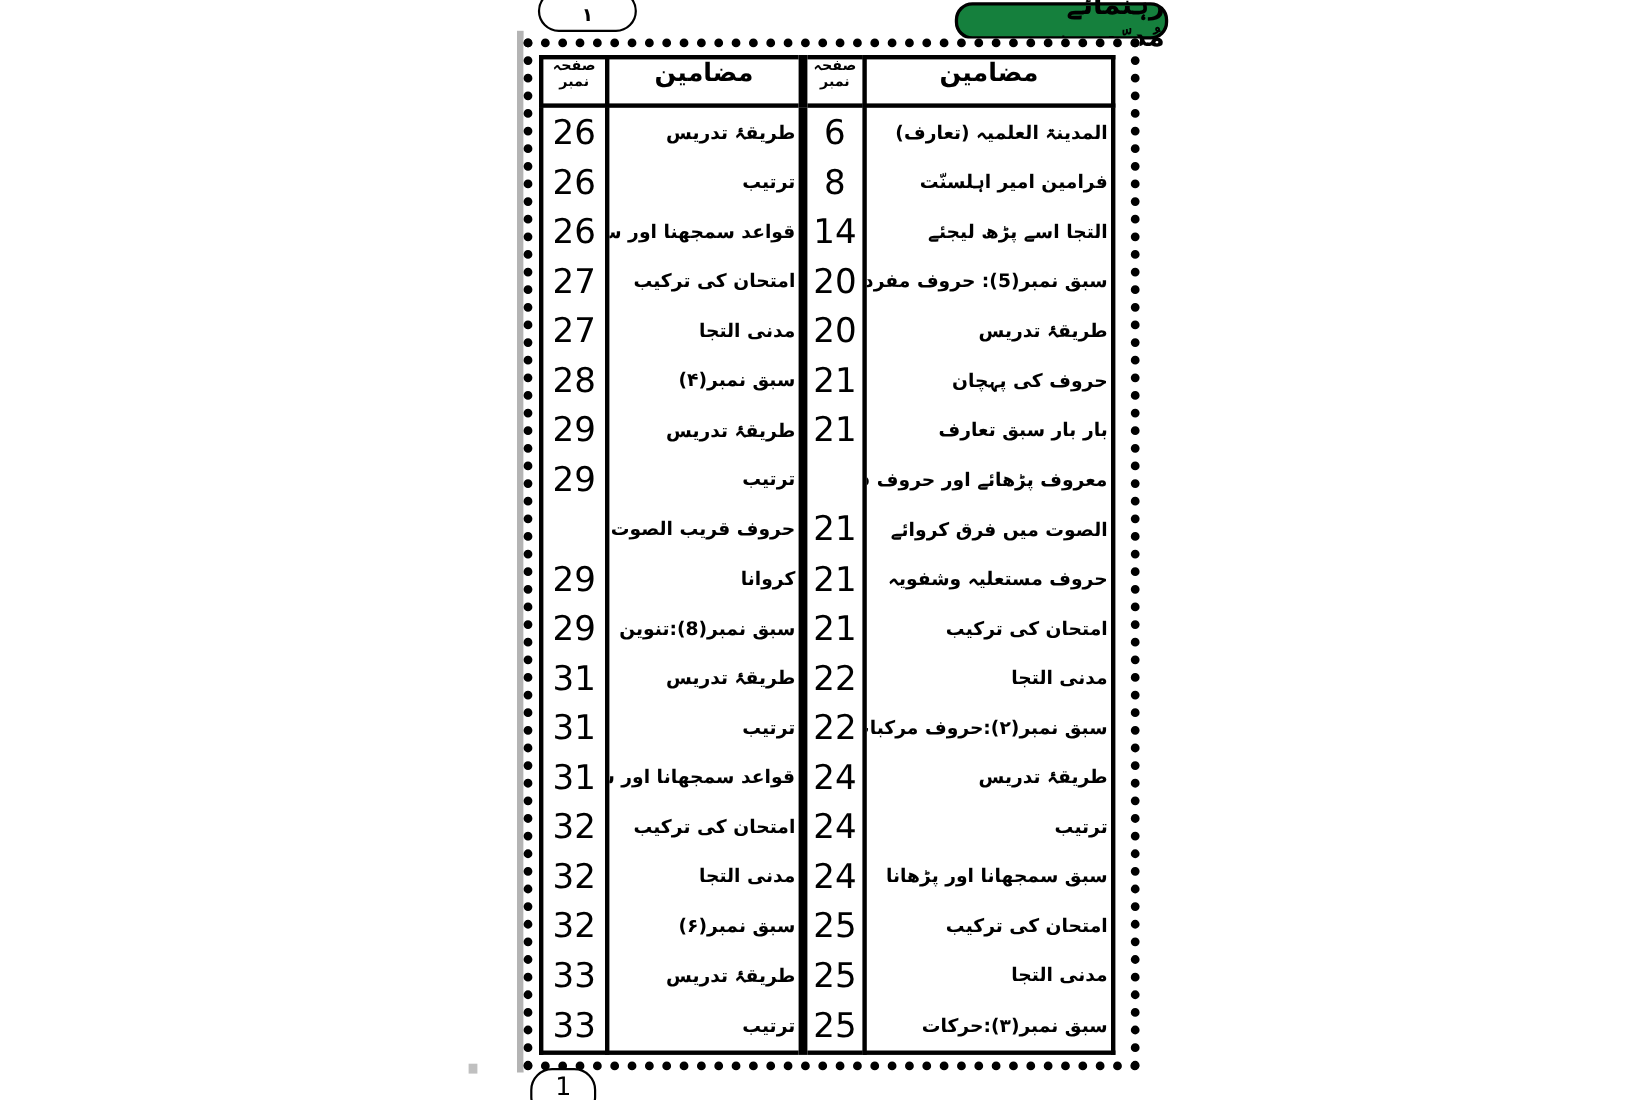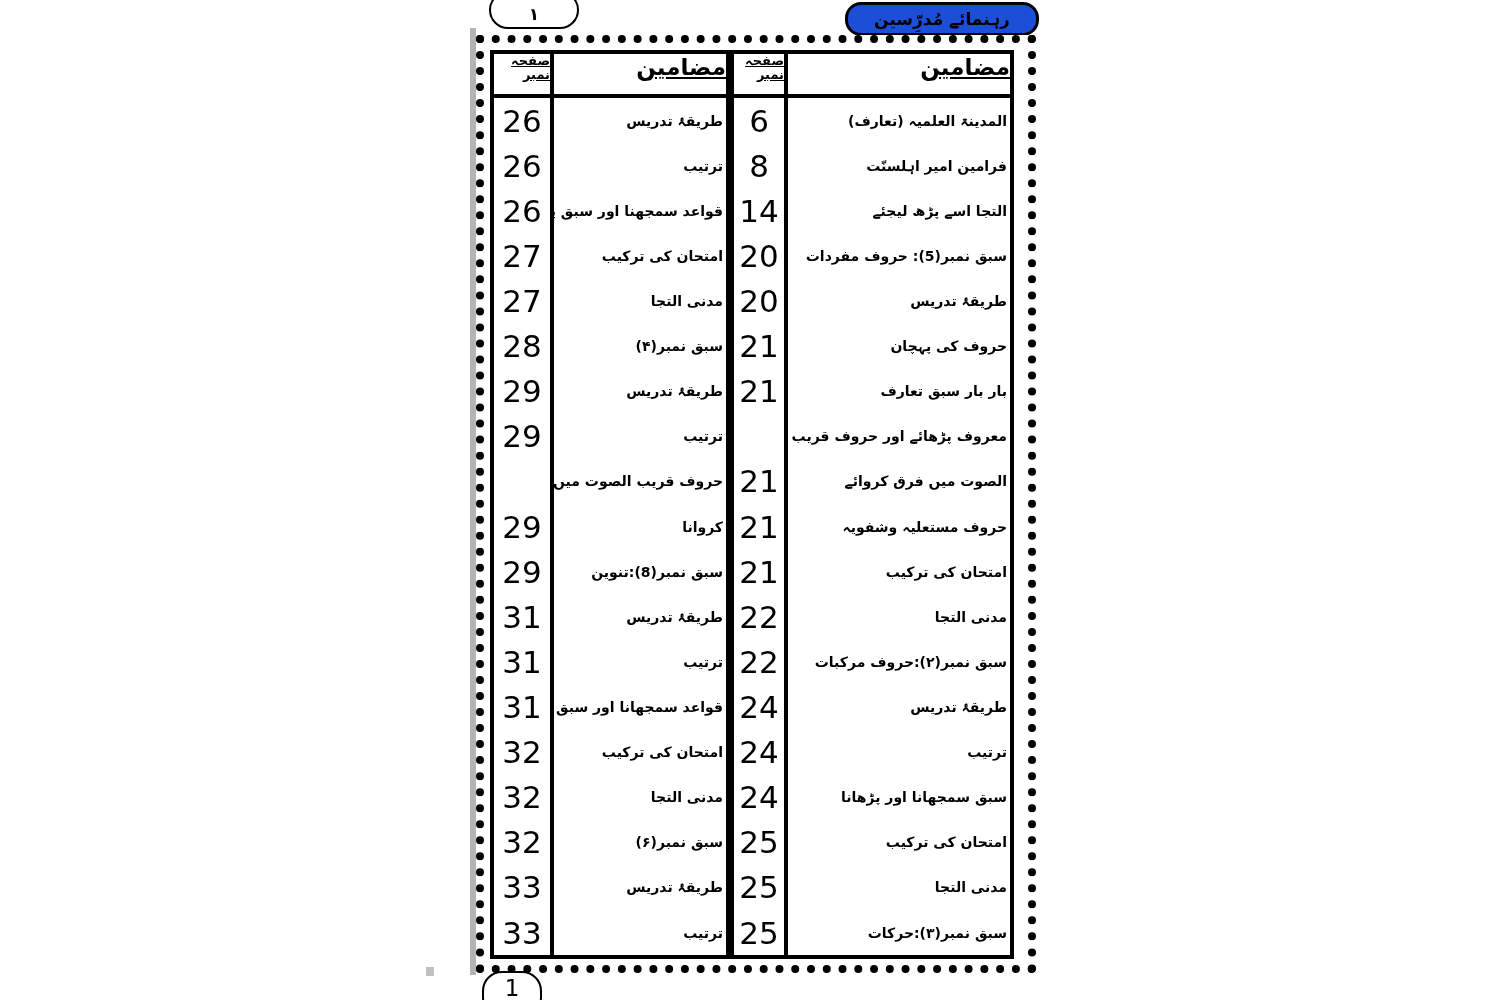--- a/index.html
+++ b/index.html
@@ -4,24 +4,24 @@
 <style>
   html,body{margin:0;padding:0;}
   body{
     width:1500px;height:1000px;background:#ffffff;overflow:hidden;
     font-family:"DejaVu Sans",sans-serif;color:#000;
   }
   .page{position:relative;width:1500px;height:1000px;background:#fff;}
 
   
   .title-box{
-    position:absolute;left:845px;top:2px;width:188px;height:28px;
+    position:absolute;left:868px;top:2px;width:188px;height:28px;
     border:3px solid #000;border-radius:16px;
     display:flex;align-items:center;justify-content:center;
-    font-weight:bold;font-size:17px;direction:rtl;background:#1d4ed8;
+    font-weight:bold;font-size:25px;direction:rtl;background:#15803d;
   }
   .oval-top{
     position:absolute;left:489px;top:-9px;width:90px;height:38px;
     border:2.5px solid #000;border-radius:19px;background:#fff;
     display:flex;align-items:flex-end;justify-content:center;
     font-size:17px;font-weight:bold;padding-bottom:3px;box-sizing:border-box;
   }
   .oval-bottom{
     position:absolute;left:482px;top:971px;width:60px;height:46px;
     border:2.5px solid #000;border-radius:20px;background:#fff;
@@ -40,37 +40,36 @@
   }
 
   
   .ttable-wrap{position:absolute;left:6px;top:7px;}
   table.ttable{
     border-collapse:collapse;table-layout:fixed;
     width:522px;height:903px;direction:rtl;background:#fff;
   }
   table.ttable th,table.ttable td{border:4px solid #000;padding:0;vertical-align:top;}
   th.hdr{
-    height:40px;font-weight:bold;text-align:right;vertical-align:middle;
+    height:40px;font-weight:bold;text-align:center;vertical-align:middle;
     border-bottom-width:6px;
-    text-decoration:underline;
   }
   th.hdr-topics{font-size:23px;}
   th.hdr-page{font-size:13px;line-height:1.1;padding:0 1px;}
   .col-topics0{width:222px;}
   .col-nums0{width:50px;}
   .col-topics1{width:172px;}
   .col-nums1{width:56px;}
   .group-sep{border-left-width:8px !important;}
 
   .lines{height:857px;display:flex;flex-direction:column;}
   .line{flex:1 1 0;display:flex;align-items:center;overflow:hidden;}
   .line.topic{justify-content:flex-start;padding:0 3px;direction:rtl;}
   .line.pnum{justify-content:center;direction:ltr;}
-  .topic span{font-weight:bold;font-size:14px;white-space:nowrap;}
+  .topic span{font-weight:bold;font-size:17px;white-space:nowrap;}
   .pnum span{font-size:31px;}
 </style>
 </head>
 <body>
 
 <div class="page">
 
   <div class="title-box">
     <span>رہنمائے مُدرِّسین</span>
   </div>

